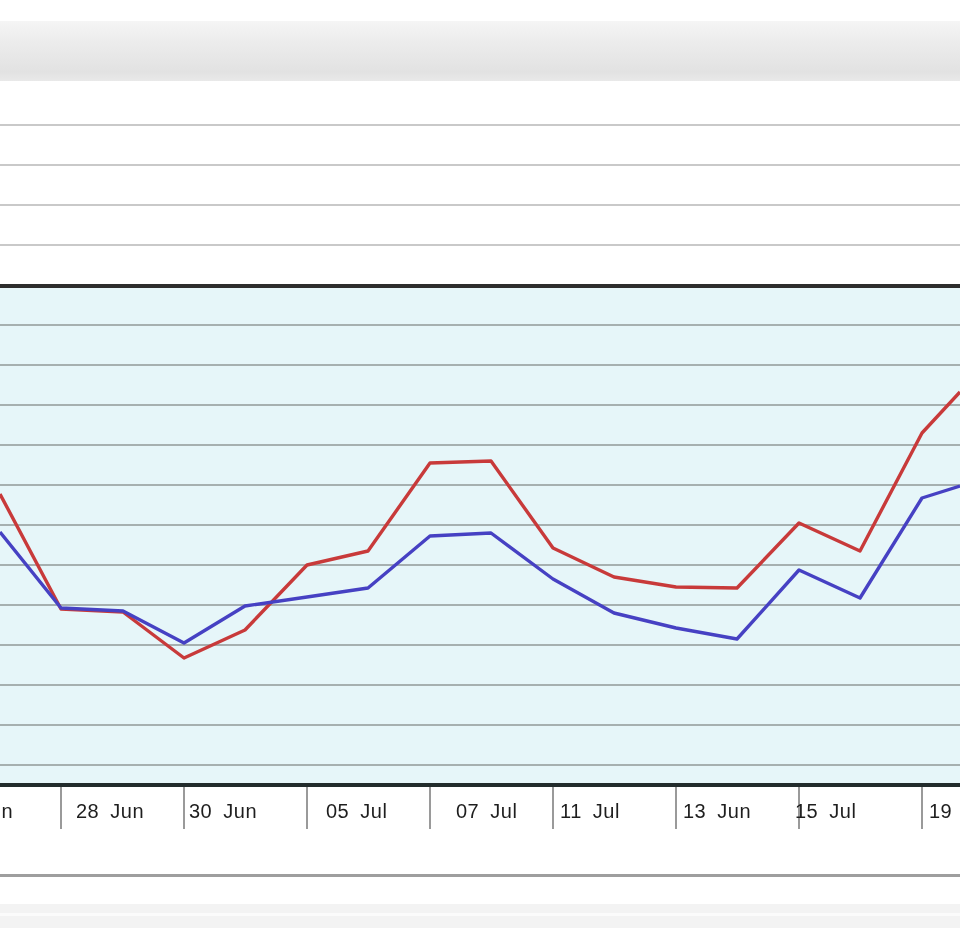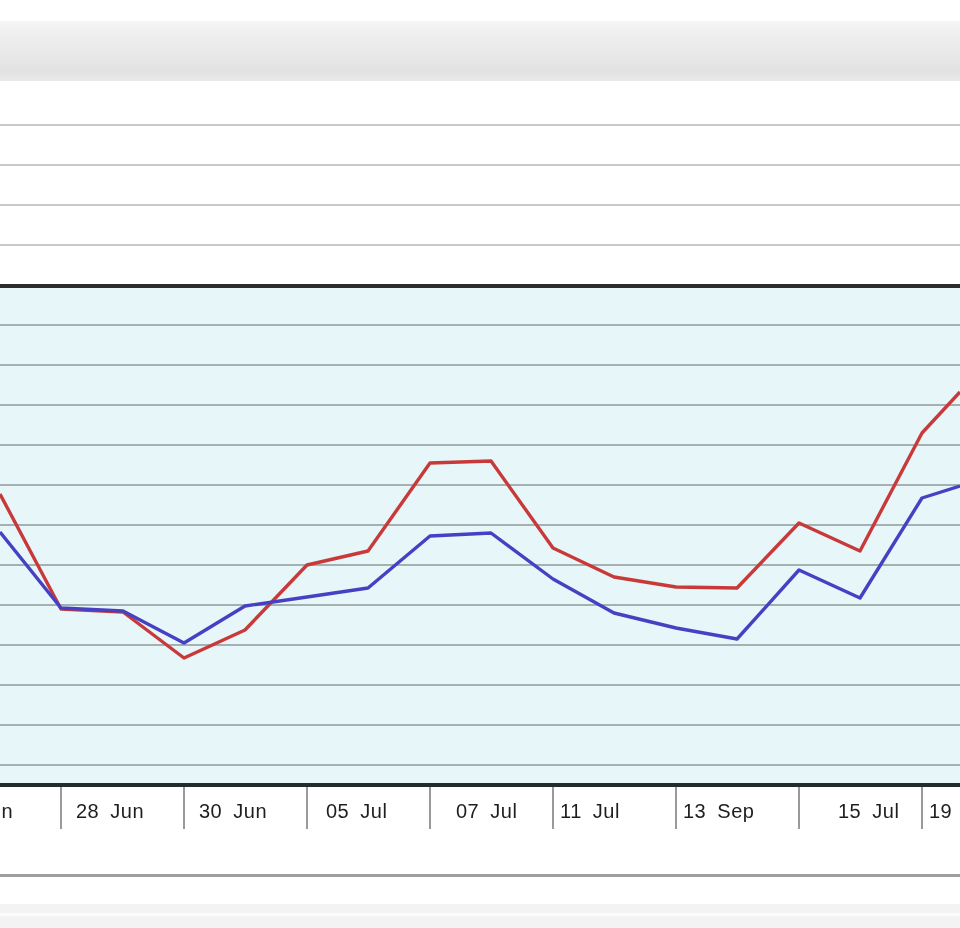--- a/index.html
+++ b/index.html
@@ -64,30 +64,30 @@
       <polyline points="0,494 61,609 123,612 184,658 245,630 307,565 368,551 430,463 491,461 553,548 614,577 676,587 737,588 799,523 860,551 922,433 960,392" fill="none" stroke="#c83a3a" stroke-width="3.4" stroke-linejoin="round"></polyline>
       <polyline points="0,532 61,608 123,611 184,643 245,606 307,597 368,588 430,536 491,533 553,579 614,613 676,628 737,639 799,570 860,598 922,498 960,486" fill="none" stroke="#4641c3" stroke-width="3.4" stroke-linejoin="round"></polyline>
     </svg>
   <div id="top-border" class="abs"></div>
   <div id="x-axis-line" class="abs"></div>
   <div id="x-axis-area" class="abs">
       <div class="x-tick-label" style="left: -55px;">26 Jun</div>
       <div class="x-tick" style="left: 60px;"></div>
       <div class="x-tick-label" style="left: 76px;">28 Jun</div>
       <div class="x-tick" style="left: 183px;"></div>
-      <div class="x-tick-label" style="left: 199px;">30 Jun</div>
+      <div class="x-tick-label" style="left: 189px;">30 Jun</div>
       <div class="x-tick" style="left: 306px;"></div>
       <div class="x-tick-label" style="left: 326px;">05 Jul</div>
       <div class="x-tick" style="left: 429px;"></div>
       <div class="x-tick-label" style="left: 456px;">07 Jul</div>
       <div class="x-tick" style="left: 552px;"></div>
       <div class="x-tick-label" style="left: 560px;">11 Jul</div>
       <div class="x-tick" style="left: 675px;"></div>
-      <div class="x-tick-label" style="left: 683px;">13 Sep</div>
+      <div class="x-tick-label" style="left: 683px;">13 Jun</div>
       <div class="x-tick" style="left: 798px;"></div>
-      <div class="x-tick-label" style="left: 838px;">15 Jul</div>
+      <div class="x-tick-label" style="left: 795px;">15 Jul</div>
       <div class="x-tick" style="left: 921px;"></div>
       <div class="x-tick-label" style="left: 929px;">19 Jul</div>
     </div>
   <div id="divider" class="abs"></div>
   <div id="bottom-strip" class="abs"></div>
   <div id="bottom-strip-line" class="abs"></div>
 </div>
 
 </body></html>

